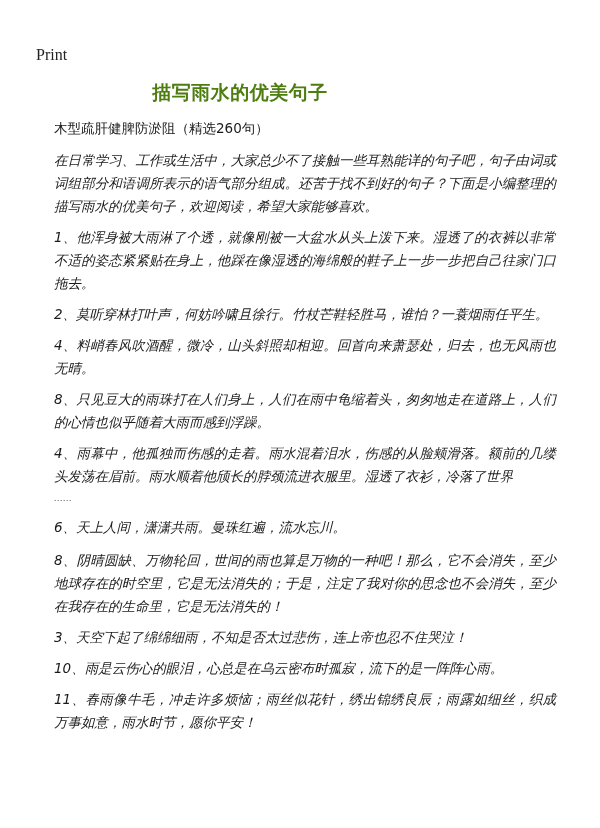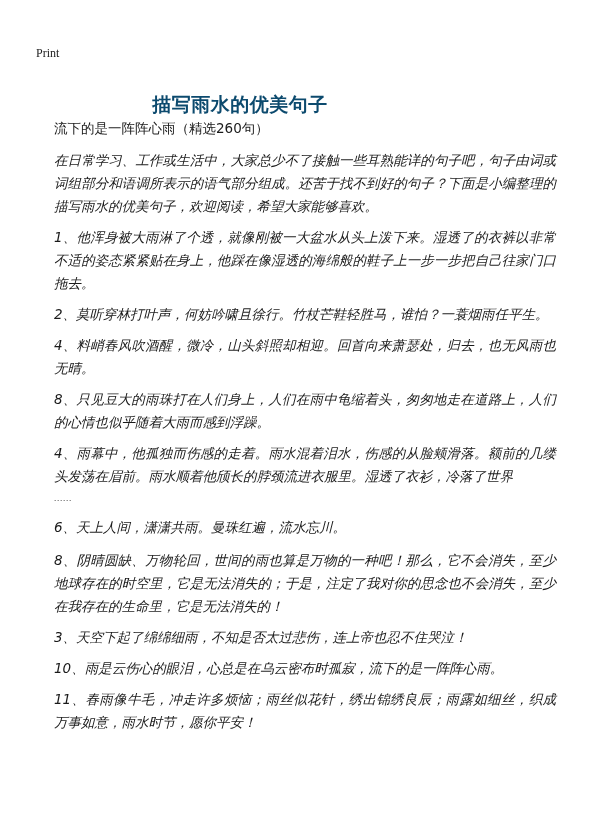--- a/index.html
+++ b/index.html
@@ -19,32 +19,32 @@
       position: absolute;
       left: 0; top: 0;
       width: 600px;
       height: 828px;
     }
     .print-label {
       position: absolute;
       left: 36px;
       top: 46px;
       font-family: "Liberation Serif", "DejaVu Serif", serif;
-      font-size: 12px;
+      font-size: 16px;
       color: #222222;
     }
     .doc-title {
       position: absolute;
       left: 0;
-      top: 92px;
+      top: 80px;
       width: 480px;
       text-align: center;
       font-size: 19px;
       font-weight: bold;
-      color: #0c4a6e;
+      color: #4d7c0f;
       letter-spacing: 0.5px;
     }
     .content {
       position: absolute;
       left: 54px;
       top: 117px;
       width: 502px;
       font-size: 13.5px;
       line-height: 23px;
       color: #1a1a1a;
@@ -61,21 +61,21 @@
   </style>
 </head>
 <body>
 
 <div class="page">
   <div class="print-label">Print</div>
 
   <div class="doc-title">描写雨水的优美句子</div>
 
   <div class="content">
-    <p class="subtitle">流下的是一阵阵心雨（精选260句）</p>
+    <p class="subtitle">木型疏肝健脾防淤阻（精选260句）</p>
 
     <p class="para">在日常学习、工作或生活中，大家总少不了接触一些耳熟能详的句子吧，句子由词或词组部分和语调所表示的语气部分组成。还苦于找不到好的句子？下面是小编整理的描写雨水的优美句子，欢迎阅读，希望大家能够喜欢。</p>
 
     <p class="para">1、他浑身被大雨淋了个透，就像刚被一大盆水从头上泼下来。湿透了的衣裤以非常不适的姿态紧紧贴在身上，他踩在像湿透的海绵般的鞋子上一步一步把自己往家门口拖去。</p>
     <p class="para">2、莫听穿林打叶声，何妨吟啸且徐行。竹杖芒鞋轻胜马，谁怕？一蓑烟雨任平生。</p>
     <p class="para">4、料峭春风吹酒醒，微冷，山头斜照却相迎。回首向来萧瑟处，归去，也无风雨也无晴。</p>
     <p class="para">8、只见豆大的雨珠打在人们身上，人们在雨中龟缩着头，匆匆地走在道路上，人们的心情也似乎随着大雨而感到浮躁。</p>
     <p class="para" style="margin-bottom:2px;"><span>4、雨幕中，他孤独而伤感的走着。雨水混着泪水，伤感的从脸颊滑落。额前的几缕头发荡在眉前。雨水顺着他颀长的脖颈流进衣服里。湿透了衣衫，冷落了世界</span></p>
     <p class="para" style="font-size:9px; line-height:16px; color:#555; margin-bottom:10px;">……</p>
     <p class="para" style="margin-bottom:10px;">6、天上人间，潇潇共雨。曼珠红遍，流水忘川。</p>

